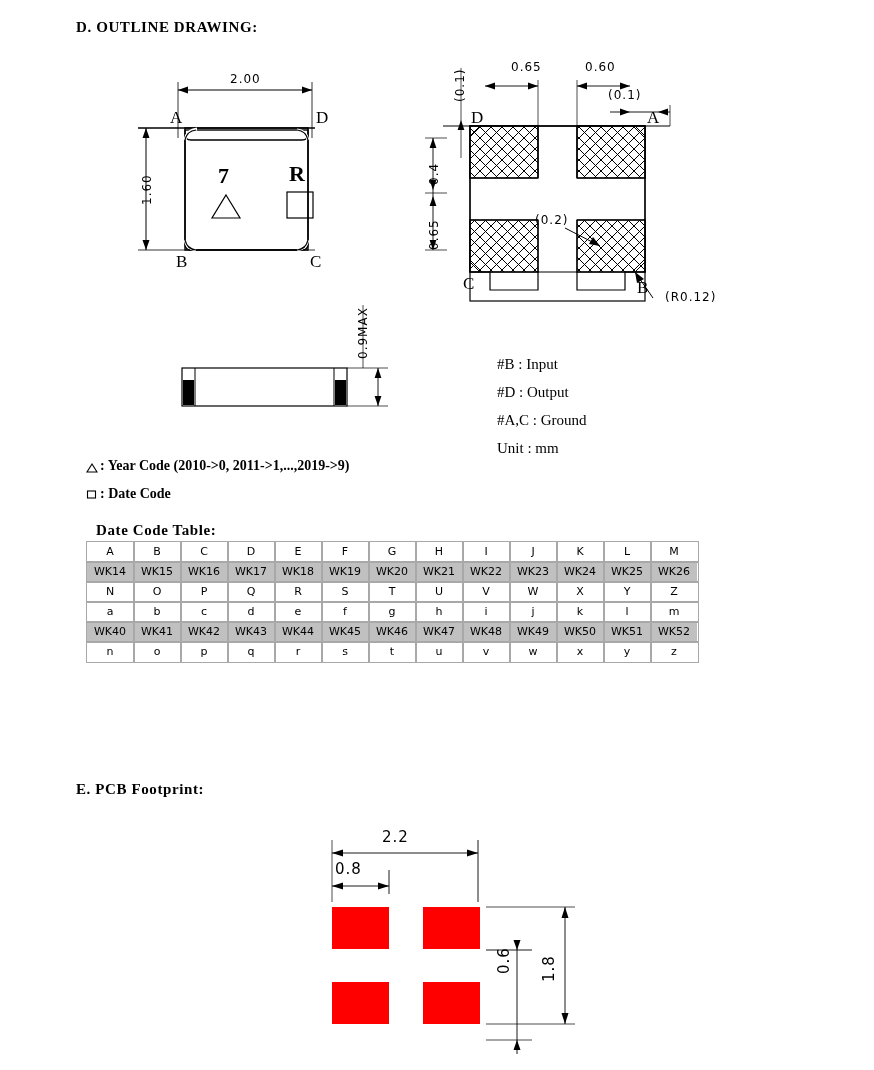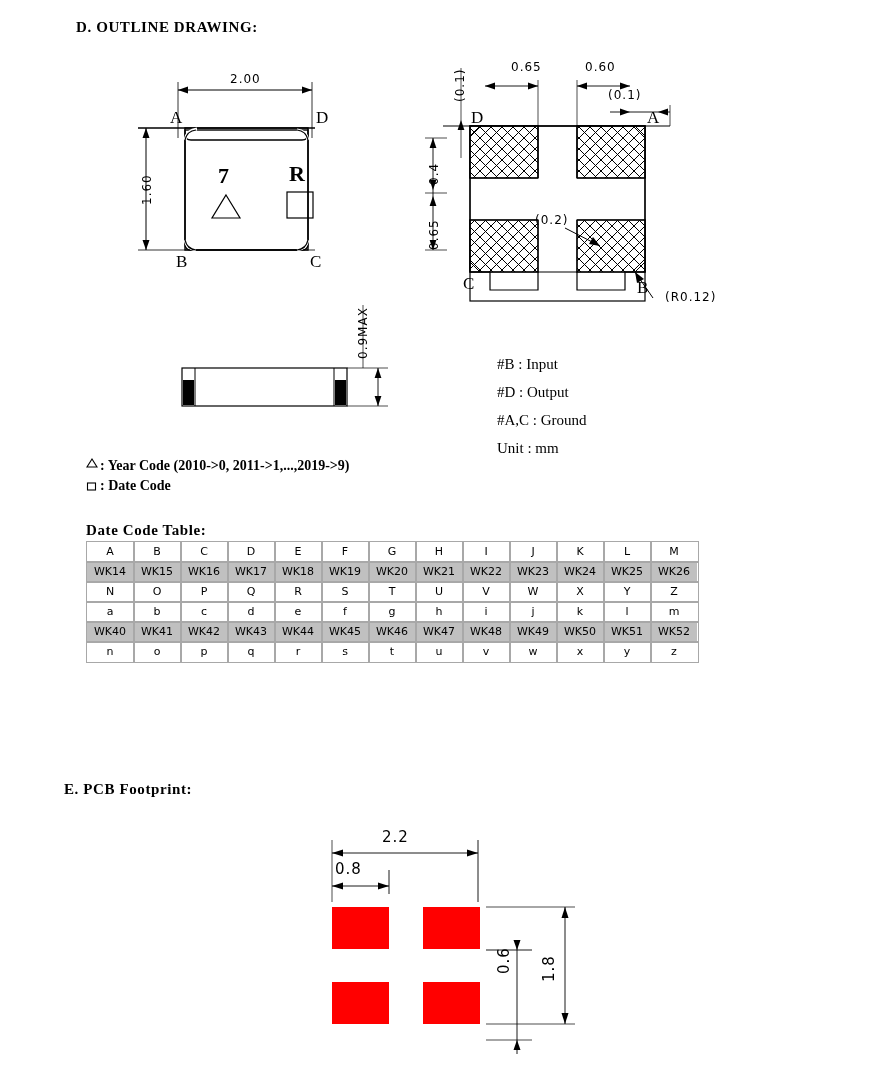--- a/index.html
+++ b/index.html
@@ -269,35 +269,35 @@
 </div>
 
 <div class="abs" style="left:497px; top:356px;">
   <div class="legend-line" style="margin-bottom:11px;">#B : Input</div>
   <div class="legend-line" style="margin-bottom:11px;">#D : Output</div>
   <div class="legend-line" style="margin-bottom:11px;">#A,C : Ground</div>
   <div class="legend-line">Unit : mm</div>
 </div>
 
 <div class="abs" style="left:86px; top:458px;">
-  <div style="display:flex; align-items:flex-start; margin-bottom:4px;">
+  <div style="display:flex; align-items:flex-end; margin-bottom:12px;">
     <svg width="12" height="11" style="margin-right:2px;">
       <path d="M6,1 L11,9 L1,9 Z" fill="none" stroke="#000" stroke-width="1.1"></path>
     </svg>
     <span class="note-line">: Year Code (2010-&gt;0, 2011-&gt;1,...,2019-&gt;9)</span>
   </div>
   <div style="display:flex; align-items:center;">
     <svg width="12" height="11" style="margin-right:2px;">
       <rect x="1.5" y="2" width="8" height="7" fill="none" stroke="#000" stroke-width="1.1"></rect>
     </svg>
     <span class="note-line">: Date Code</span>
   </div>
 </div>
 
-<div class="abs section-heading" style="left:86px; top:522px;">Date Code Table:</div>
+<div class="abs section-heading" style="left:96px; top:522px;">Date Code Table:</div>
 
 <div class="abs" style="left:86px; top:541px;">
   <table id="date-code-table">
     <tbody>
         <tr>
           <td class="val">A</td>
           <td class="val">B</td>
           <td class="val">C</td>
           <td class="val">D</td>
           <td class="val">E</td>
@@ -382,21 +382,21 @@
           <td class="val">v</td>
           <td class="val">w</td>
           <td class="val">x</td>
           <td class="val">y</td>
           <td class="val">z</td>
         </tr>
       </tbody>
   </table>
 </div>
 
-<div class="abs section-heading" style="left:64px; top:781px;">E. PCB Footprint:</div>
+<div class="abs section-heading" style="left:76px; top:781px;">E. PCB Footprint:</div>
 
 <div class="abs" style="left:310px; top:822px; width:290px; height:248px;text-align:center;">
 
   <svg width="290" height="248" viewBox="0 0 290 248">
 
     <rect x="22" y="85" width="57" height="42" fill="#ff0000"></rect>
     <rect x="113" y="85" width="57" height="42" fill="#ff0000"></rect>
     <rect x="22" y="160" width="57" height="42" fill="#ff0000"></rect>
     <rect x="113" y="160" width="57" height="42" fill="#ff0000"></rect>
 

